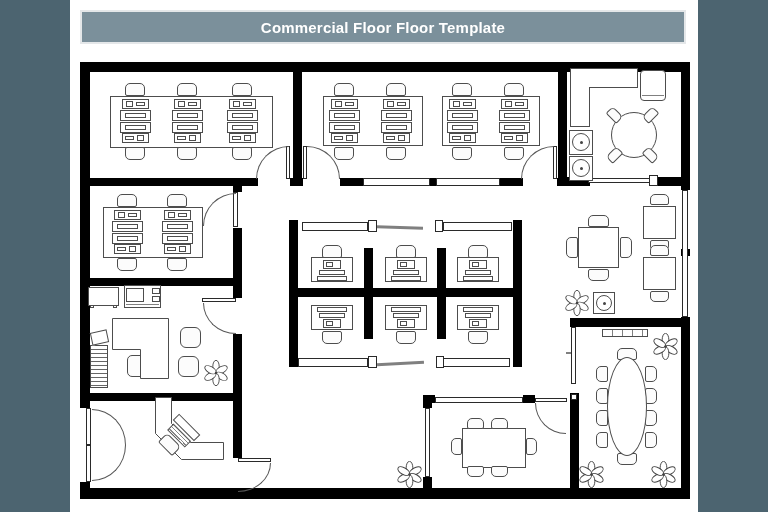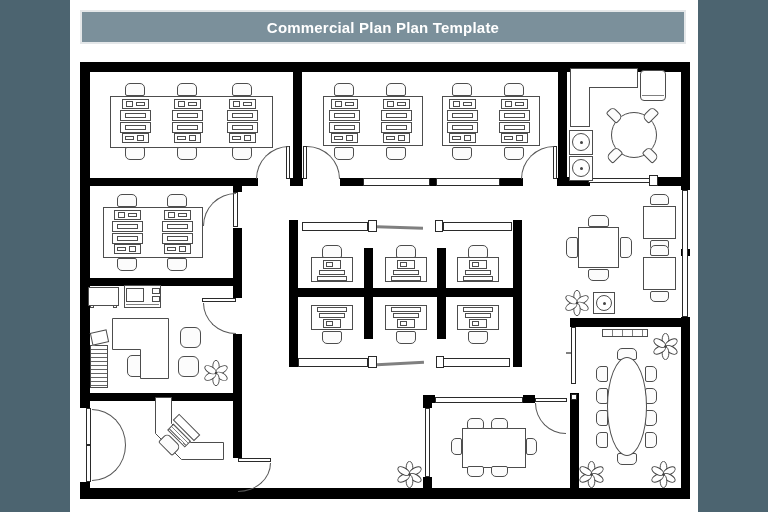--- a/index.html
+++ b/index.html
@@ -31,21 +31,21 @@
   .shelf-lines{background:repeating-linear-gradient(to bottom,#fff 0,#fff 3px,#666 3px,#666 4px);}
   .kb-lines{background:repeating-linear-gradient(to bottom,#fff 0,#fff 2px,#888 2px,#888 3px);}
 </style>
 </head>
 <body>
 
 <div class="sidebar" style="left:0;"></div>
 <div class="sidebar" style="left:698px;"></div>
 
 <div class="titlebar">
-  <span>Commercial Plan Plan Template</span>
+  <span>Commercial Floor Floor Template</span>
 </div>
 
 <div id="plan">
     <div class="wall" style="left: 80px; top: 62px; width: 610px; height: 10px;"></div>
     <div class="wall" style="left: 80px; top: 488px; width: 610px; height: 11px;"></div>
     <div class="wall" style="left: 80px; top: 62px; width: 10px; height: 346px;"></div>
     <div class="wall" style="left: 80px; top: 482px; width: 10px; height: 17px;"></div>
     <div class="wall" style="left: 681px; top: 62px; width: 9px; height: 128px;"></div>
     <div class="wall" style="left: 681px; top: 317px; width: 9px; height: 182px;"></div>
     <div class="wall" style="left: 293px; top: 62px; width: 9px; height: 124px;"></div>

